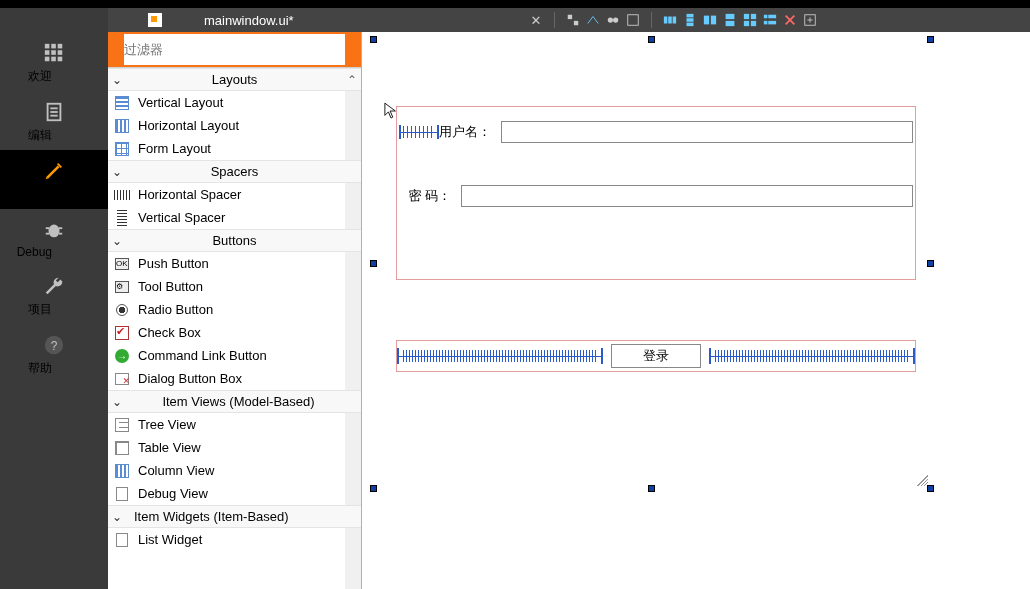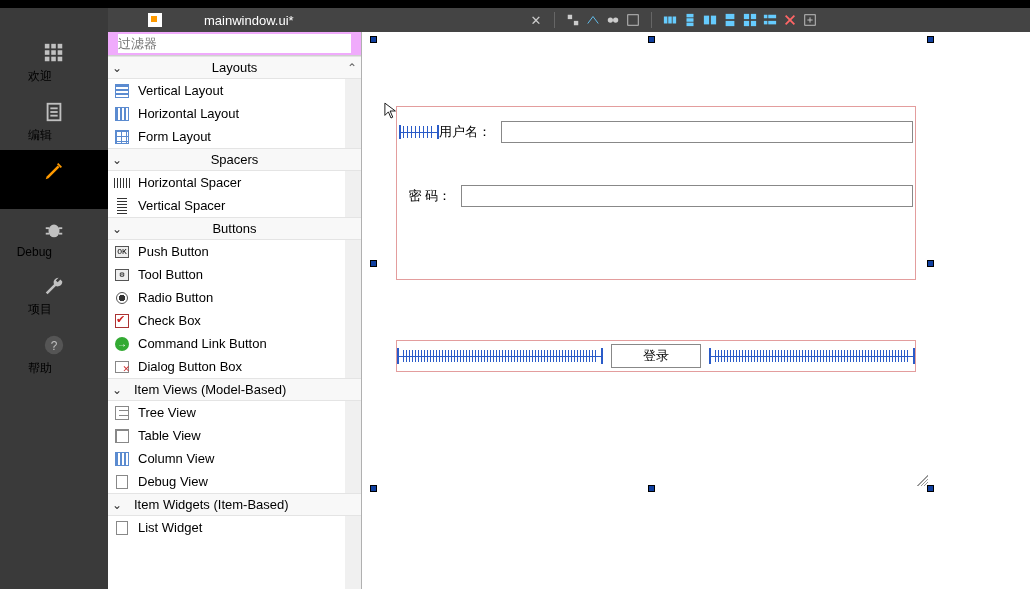--- a/index.html
+++ b/index.html
@@ -61,25 +61,25 @@
 
   
   .widgetbox {
     width: 254px;
     background: #fff;
     border-right: 1px solid #b0b0b0;
     display: flex;
     flex-direction: column;
   }
   .filter {
-    height: 24px;
+    height: 36px;
     border-bottom: 1px solid #d0d0d0;
-    padding: 2px 10px;
+    padding: 2px 16px;
     color: #666;
-    background: #f0abfc;
+    background: #f97316;
   }
   .filter input {
     width: 100%; height: 100%; border: none; outline: none; font-size: 13px; color: #333;
   }
   .wb-scroll { flex: 1; overflow: hidden; position: relative; }
   .wb-scrollbar { position: absolute; right: 0; top: 0; bottom: 0; width: 16px; background: #f0f0f0; }
   .wb-thumb { position: absolute; right: 1px; top: 1px; width: 14px; height: 20px; background: #c0c0c0; }
   .wb-header {
     display: flex;
     align-items: center;
@@ -116,21 +116,21 @@
     display: inline-flex; align-items: center; justify-content: center;
   }
   .wb-item .wtext { color: #000; font-size: 13px; }
   .ico-lines { width: 14px; height: 14px; background: repeating-linear-gradient(#5b8bd0 0 2px, #fff 2px 4px); border: 1px solid #5b8bd0;}
   .ico-vbars { width: 14px; height: 14px; background: repeating-linear-gradient(90deg,#5b8bd0 0 2px,#fff 2px 4px); border:1px solid #5b8bd0;}
   .ico-grid { width: 14px; height: 14px; background:
      linear-gradient(#5b8bd0 1px, transparent 1px) 0 0/100% 5px,
      linear-gradient(90deg,#5b8bd0 1px, transparent 1px) 0 0/5px 100%,#fff; border:1px solid #5b8bd0;}
   .ico-spring-h {width:16px;height:10px;background:repeating-linear-gradient(90deg,#333 0 1px,transparent 1px 3px);}
   .ico-spring-v {width:10px;height:16px;background:repeating-linear-gradient(#333 0 1px,transparent 1px 3px);}
-  .ico-ok {width:14px;height:12px;border:1px solid #555;background:#eee;font-size:8px;line-height:10px;text-align:center;font-family:Liberation Mono, monospace;}
+  .ico-ok {width:14px;height:12px;border:1px solid #555;background:#eee;font-size:8px;line-height:10px;}
   .ico-radio{width:12px;height:12px;border:1px solid #555;border-radius:50%;background:radial-gradient(#333 0 3px,#fff 3px);}
   .ico-check{width:14px;height:14px;border:1px solid #a33;position:relative;}
   .ico-check::after{content:"✔";color:#c22;font-size:11px;position:absolute;left:0;top:-2px;}
   .ico-arrow{width:14px;height:14px;border-radius:50%;background:#3a3;color:#fff;font-size:10px;text-align:center;line-height:14px;}
   .ico-dlg{width:14px;height:12px;border:1px solid #888;background:#fff;position:relative;}
   .ico-dlg::after{content:"✕";color:#c33;font-size:9px;position:absolute;right:-2px;bottom:-2px;}
   .ico-page{width:12px;height:14px;border:1px solid #888;background:#fff;}
   .ico-tree{width:14px;height:14px;background:linear-gradient(#888 1px,transparent 1px) 3px 3px/10px 5px no-repeat, linear-gradient(#888 1px,transparent 1px) 3px 8px/10px 5px no-repeat,#fff;border:1px solid #888;}
   .ico-table{width:14px;height:14px;border:1px solid #888;background:linear-gradient(#888 1px,transparent 1px) 0 50%/100% 100%,linear-gradient(90deg,#888 1px,transparent 1px) 50% 0/100% 100%,#fff;}
 
@@ -488,21 +488,21 @@
         </div>
       <div class="wb-item">
           <span class="wicon">
             <span class="ico-dlg"></span>
           </span>
           <span class="wtext">Dialog Button Box</span>
         </div>
 
       <div class="wb-header">
         <span class="chev">⌄</span>
-        <span class="glabel" style="text-align:left;padding-left:8px">Item Views (Model-Based)</span>
+        <span class="glabel" style="text-align:center;padding-left:8px">Item Views (Model-Based)</span>
       </div>
       <div class="wb-item">
           <span class="wicon">
             <span class="ico-tree"></span>
           </span>
           <span class="wtext">Tree View</span>
         </div>
       <div class="wb-item">
           <span class="wicon">
             <span class="ico-table"></span>

